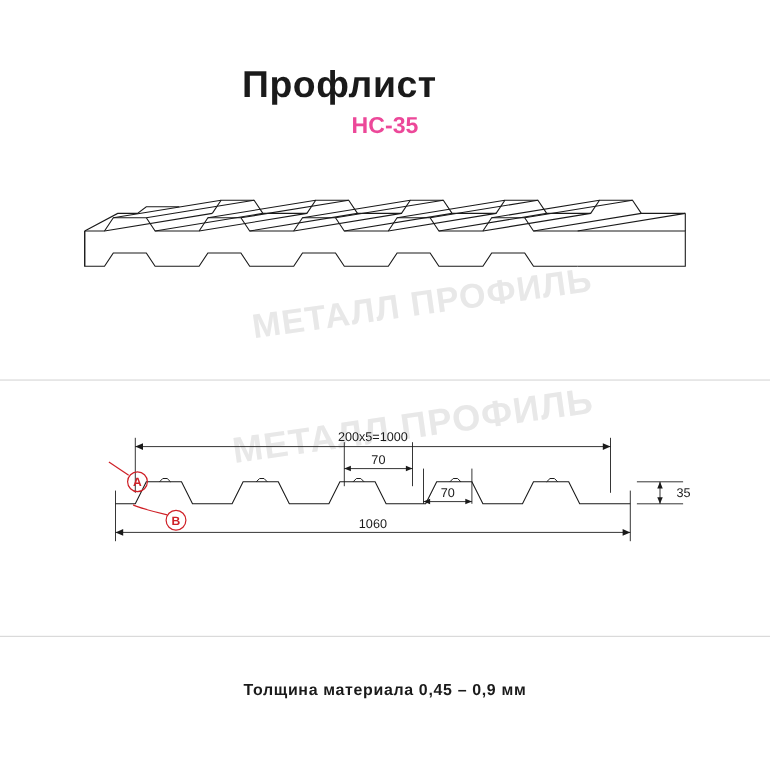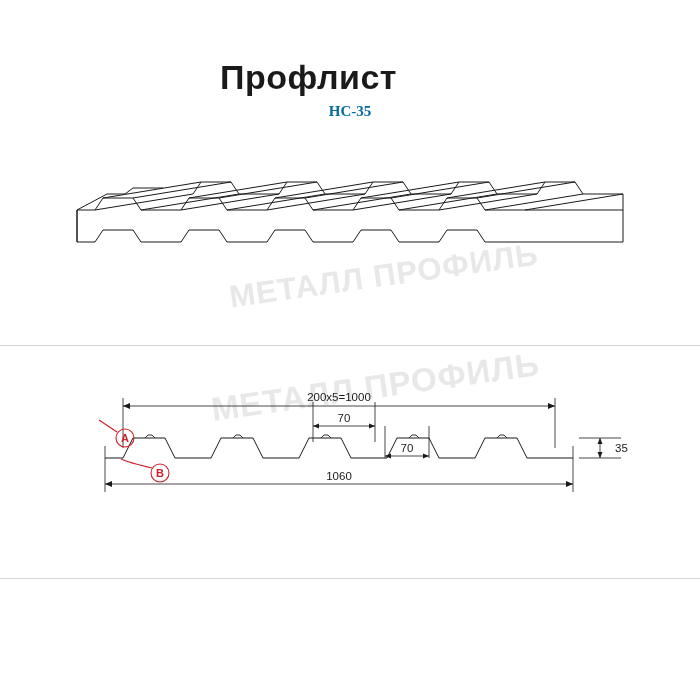--- a/index.html
+++ b/index.html
@@ -33,24 +33,23 @@
     font-weight: bold;
     letter-spacing: 0.5px;
     color: #1a1a1a;
   }
   .subtitle {
     position: absolute;
     top: 103px;
     left: 0;
     width: 700px;
     text-align: center;
-    font-size: 15px;
-    font-weight: bold;
-    color: #0369a1;
-    font-family: Liberation Serif, serif;
+    font-size: 21px;
+    font-weight: bold;
+    color: #ec4899;
   }
 
   
   .iso-wrap {
     position: absolute;
     top: 170px;
     left: 55px;
     width: 590px;
     height: 130px;
   }
@@ -251,13 +250,14 @@
       </g>
 
       <g>
         <circle class="callout" cx="105" cy="93" r="9"></circle>
         <text class="callout-txt" x="105" y="97" text-anchor="middle">B</text>
         <path class="callout" d="M97 88 C 80 84, 72 82, 66 79"></path>
       </g>
     </svg>
   </div>
 
+  <div class="thickness">Толщина материала 0,45 – 0,9 мм</div>
 </div>
 
 </body></html>

